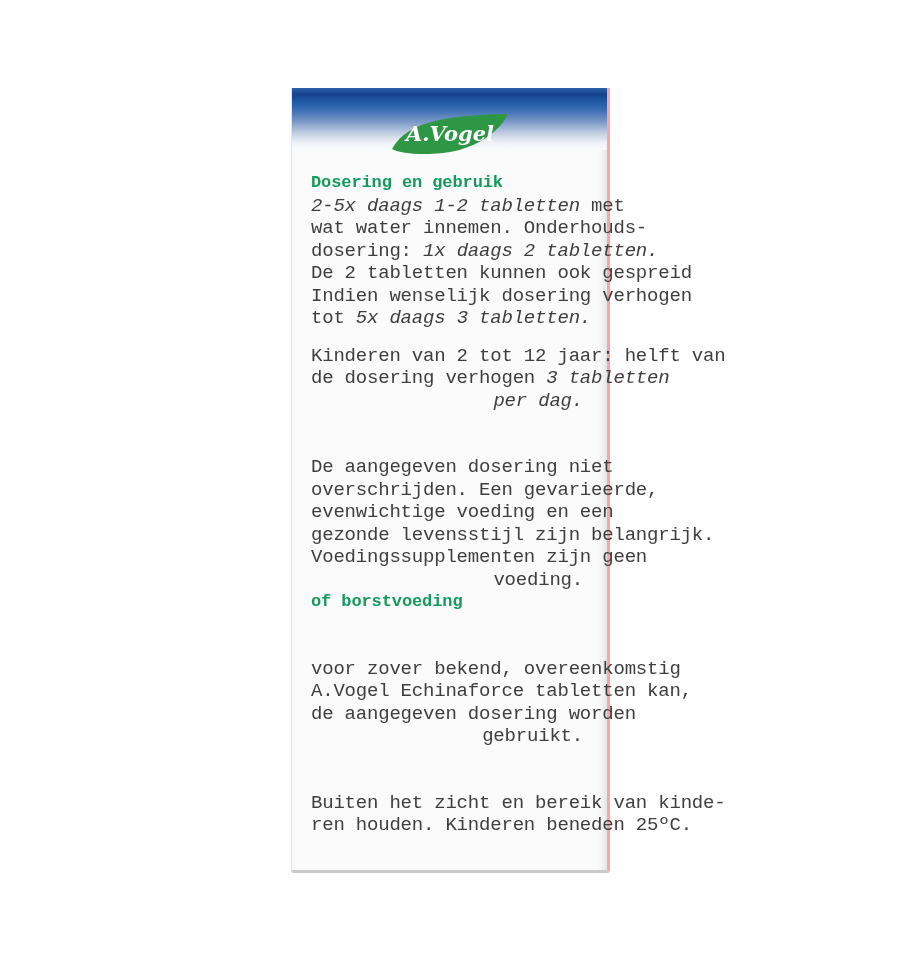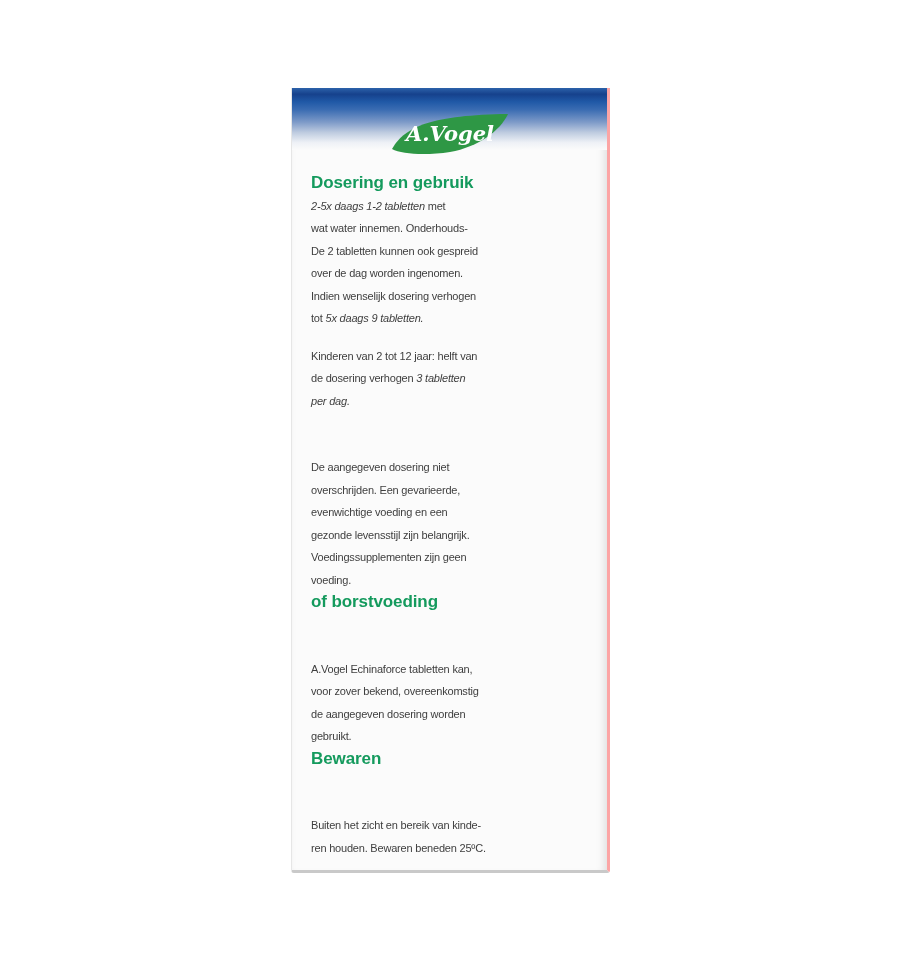--- a/index.html
+++ b/index.html
@@ -39,33 +39,35 @@
     font-family: "DejaVu Serif", serif;
     font-style: italic;
     font-weight: bold;
     font-size: 21px;
     fill: #ffffff;
   }
   .content {
     position: absolute; top: 84px; left: 0; right: 0;
     padding: 0 24px 0 19px;
     color: #3e3e3e;
+    font-family: Liberation Mono, monospace;
   }
   .section-heading {
     color: #149a5d;
     font-weight: bold;
     font-size: 17px;
     line-height: 22.5px;
     letter-spacing: -0.1px;
   }
   .line {
-    font-size: 11px;
+    font-size: 19px;
     line-height: 22.5px;
     letter-spacing: -0.2px;
     white-space: nowrap;
+    text-align: right;
   }
   .paragraph { margin: 0 0 15px 0; }
   .paragraph:last-child { margin-bottom: 0; margin-top: 44px; }
   .it { font-style: italic; }
 </style>
 </head>
 <body>
 
 <div class="panel">
   <div class="band"></div>
@@ -76,49 +78,48 @@
       <text class="logo-text" x="61" y="30" text-anchor="middle">A.Vogel</text>
     </svg>
   </div>
 
   <div class="content" id="content-root">
       <div class="section">
         <div class="section-heading">Dosering en gebruik</div>
         <div class="paragraph">
           <div class="line"><span class="it">2-5x daags 1-2 tabletten</span><span class=""> met</span></div>
           <div class="line"><span class="">wat water innemen. Onderhouds-</span></div>
+          <div class="line"><span class="">dosering: </span><span class="it">1x daags 2 tabletten.</span></div>
           <div class="line"><span class="">De 2 tabletten kunnen ook gespreid</span></div>
-          <div class="line"><span class="">over de dag worden ingenomen.</span></div>
           <div class="line"><span class="">Indien wenselijk dosering verhogen</span></div>
-          <div class="line"><span class="">tot </span><span class="it">5x daags 9 tabletten.</span></div>
+          <div class="line"><span class="">tot </span><span class="it">5x daags 3 tabletten.</span></div>
         </div>
         <div class="paragraph">
           <div class="line"><span class="">Kinderen van 2 tot 12 jaar: helft van</span></div>
           <div class="line"><span class="">de dosering verhogen </span><span class="it">3 tabletten</span></div>
           <div class="line"><span class="it">per dag.</span></div>
         </div>
         <div class="paragraph">
           <div class="line"><span class="">De aangegeven dosering niet</span></div>
           <div class="line"><span class="">overschrijden. Een gevarieerde,</span></div>
           <div class="line"><span class="">evenwichtige voeding en een</span></div>
           <div class="line"><span class="">gezonde levensstijl zijn belangrijk.</span></div>
           <div class="line"><span class="">Voedingssupplementen zijn geen</span></div>
           <div class="line"><span class="">voeding.</span></div>
         </div>
       </div>
       <div class="section">
         <div class="section-heading">of borstvoeding</div>
         <div class="paragraph">
+          <div class="line"><span class="">voor zover bekend, overeenkomstig</span></div>
           <div class="line"><span class="">A.Vogel Echinaforce tabletten kan,</span></div>
-          <div class="line"><span class="">voor zover bekend, overeenkomstig</span></div>
           <div class="line"><span class="">de aangegeven dosering worden</span></div>
           <div class="line"><span class="">gebruikt.</span></div>
         </div>
       </div>
       <div class="section">
-        <div class="section-heading">Bewaren</div>
         <div class="paragraph">
           <div class="line"><span class="">Buiten het zicht en bereik van kinde-</span></div>
-          <div class="line"><span class="">ren houden. Bewaren beneden 25ºC.</span></div>
+          <div class="line"><span class="">ren houden. Kinderen beneden 25ºC.</span></div>
         </div>
       </div>
     </div>
 </div>
 
 </body></html>

